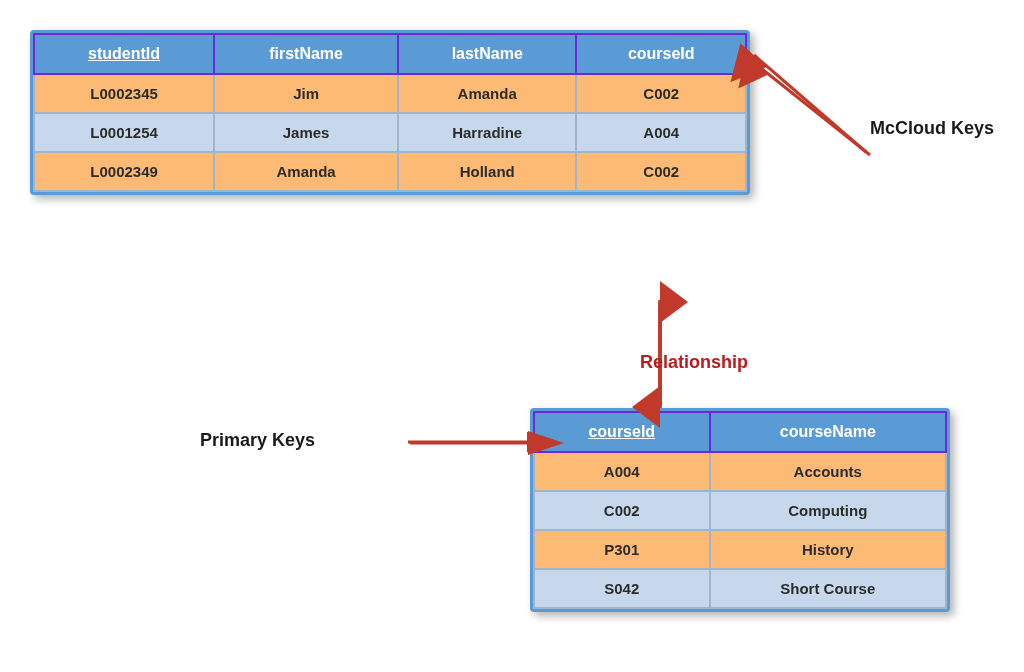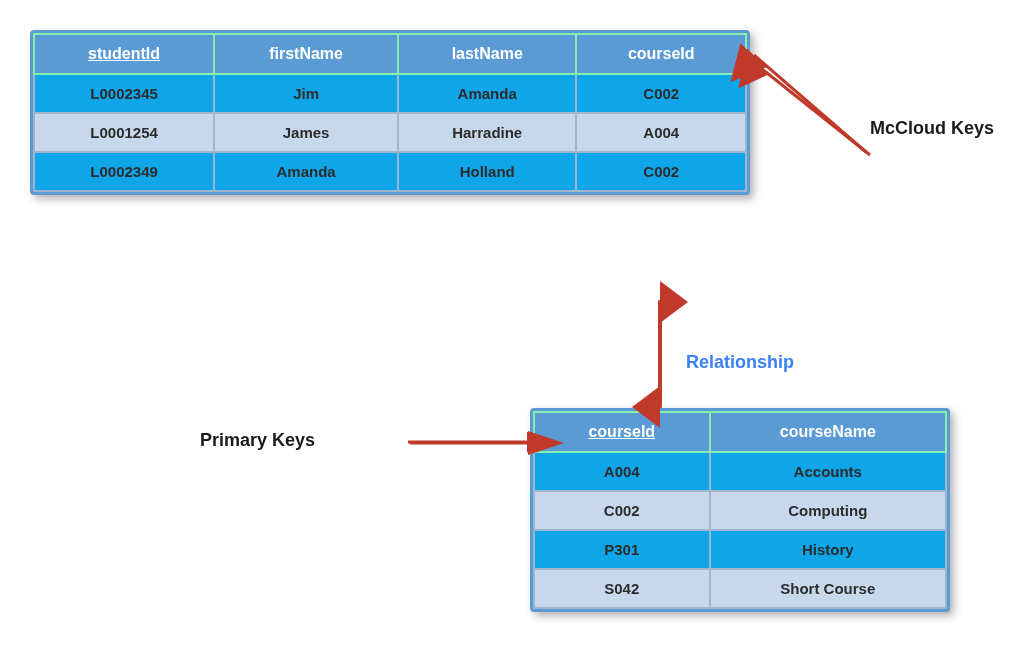--- a/index.html
+++ b/index.html
@@ -35,29 +35,29 @@
       width: 100%;
     }
 
     .db-table th {
       background: #5b9bd5;
       color: white;
       font-weight: bold;
       font-size: 16px;
       padding: 10px 8px;
       text-align: center;
-      border: 2px solid #86efac;
+      border: 2px solid #6d28d9;
     }
 
     .db-table th.primary-key {
       text-decoration: underline;
     }
 
     .db-table td {
-      background: #0ea5e9;
+      background: #fdba74;
       color: #2c2c2c;
       font-weight: bold;
       font-size: 15px;
       padding: 10px 8px;
       text-align: center;
       border: 2px solid #a0b4cc;
     }
 
     .db-table tr:nth-child(even) td {
       background: #c8d8ec;
@@ -94,22 +94,21 @@
       font-weight: bold;
       color: #1a1a1a;
     }
 
     .label-relationship {
       position: absolute;
       top: 352px;
       left: 640px;
       font-size: 18px;
       font-weight: bold;
-      color: #3b82f6;
-      margin-left: 46px;
+      color: #b91c1c;
     }
 
     .label-primary-keys {
       position: absolute;
       top: 430px;
       left: 200px;
       font-size: 18px;
       font-weight: bold;
       color: #1a1a1a;
       text-align: right;

